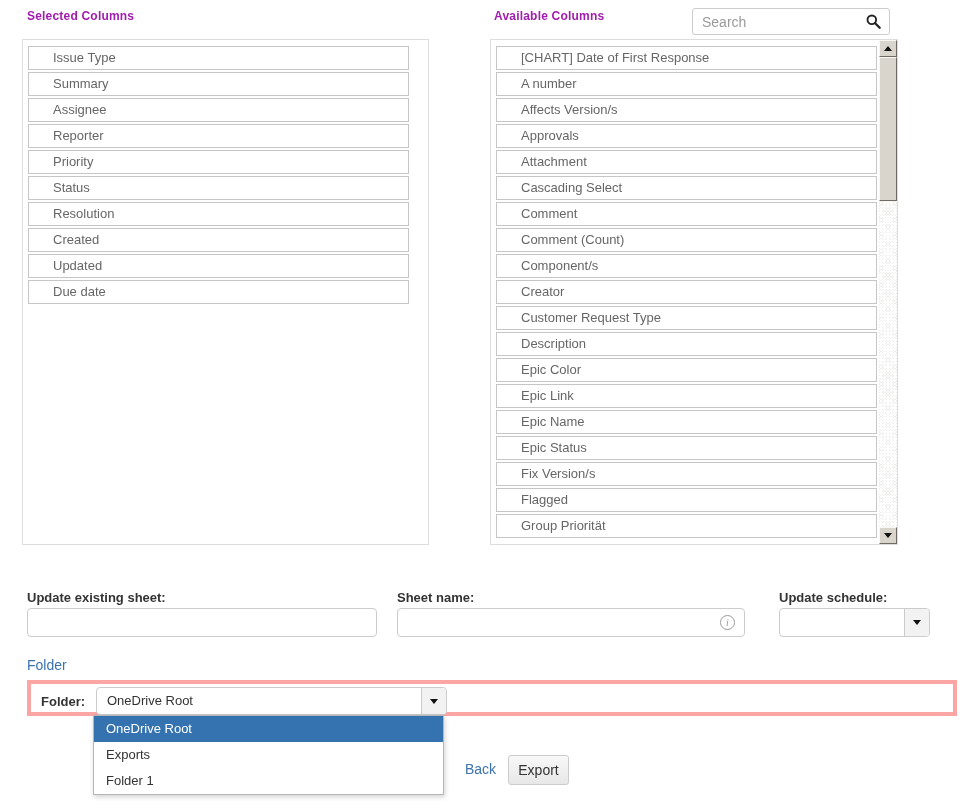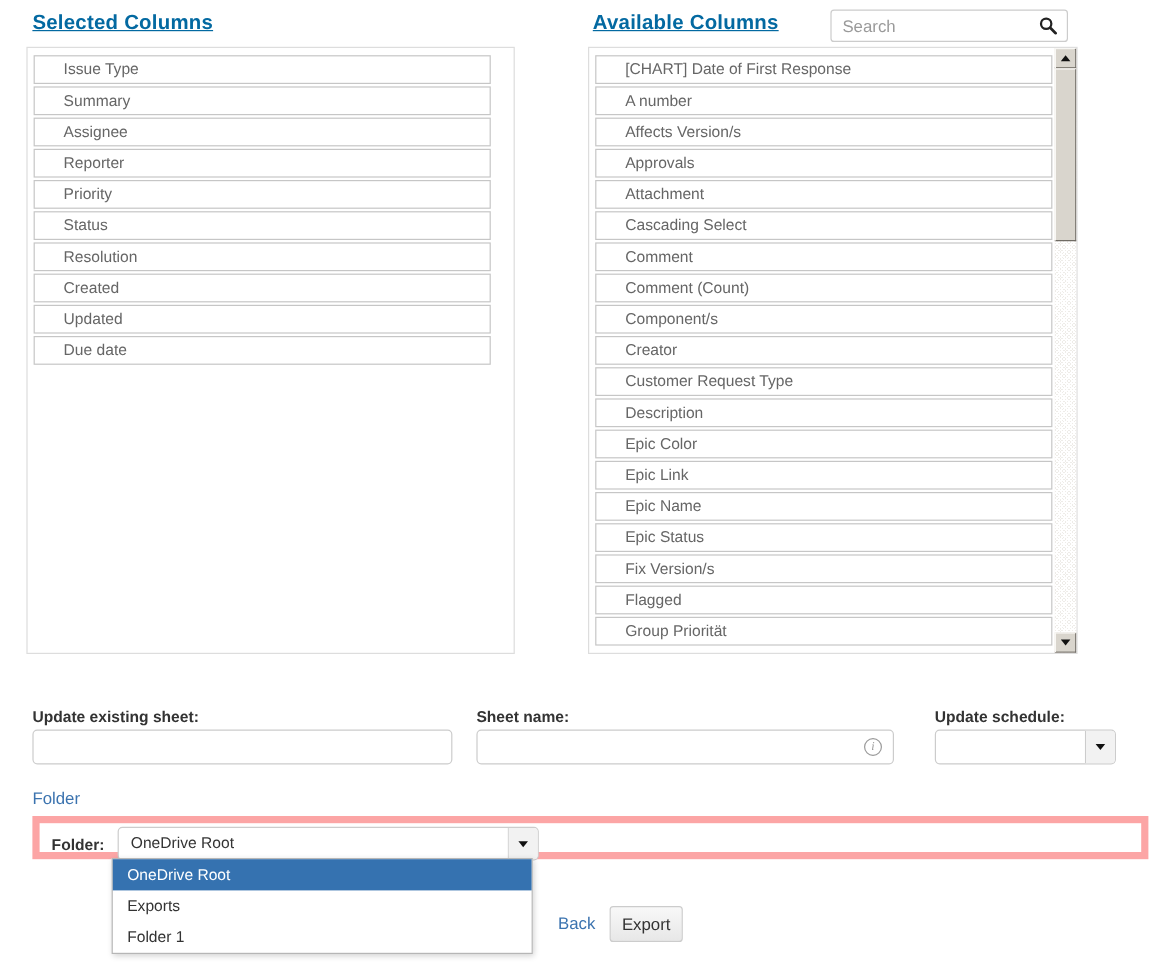--- a/index.html
+++ b/index.html
@@ -1,20 +1,20 @@
 <!DOCTYPE html>
 <html><head>
 <meta charset="utf-8">
 <style>
   html,body { margin:0; padding:0; background:#fff; }
   .page {
     position:relative; width:962px; height:808px; overflow:hidden;
     background:#fff; font-family:"Liberation Sans", sans-serif;
   }
-  .heading { position:absolute; margin:0; font-size:17px; font-weight:bold; color:#0369a1; letter-spacing:0.2px;text-decoration:underline; }
+  .heading { position:absolute; margin:0; font-size:12px; font-weight:bold; color:#a21caf; letter-spacing:0.2px; }
   #selected-heading  { left:27px;  top:9px; }
   #available-heading { left:494px; top:9px; }
 
   .list-panel {
     position:absolute; box-sizing:border-box; border:1px solid #ddd; background:#fff;
     overflow:hidden; padding:6px 0 0 5px;
   }
   #selected-panel  { left:22px;  top:39px; width:407px; height:506px; }
   #available-panel { left:490px; top:39px; width:408px; height:506px; }
 
@@ -74,21 +74,21 @@
   .select-value { display:block; line-height:27px; padding-left:9px; font-size:13px; color:#333;
     white-space:nowrap; overflow:hidden; }
   .caret-seg { position:absolute; top:0; right:0; bottom:0; width:24px;
     border-left:1px solid #ccc; background:#f2f2f2; border-radius:0 3px 3px 0;
     display:flex; align-items:center; justify-content:center; }
 
   
   .folder-link { position:absolute; left:27px; top:657px; font-size:14px;
     color:#3b73af; text-decoration:none; cursor:pointer; }
   .folder-panel { position:absolute; left:27px; top:680px; width:930px; height:36px;
-    box-sizing:border-box; border:6px solid #fca5a5; background:#fff; }
+    box-sizing:border-box; border:4px solid #fca5a5; background:#fff; }
   .folder-field-label { position:absolute; left:10px; top:10px; font-size:13px; font-weight:bold; color:#333; }
   #folder-select { left:65px; top:3px; width:351px; height:28px; }
   #folder-select .select-value { line-height:26px; padding-left:10px; }
 
   .folder-dropdown { position:absolute; left:93px; top:715px; width:351px;
     box-sizing:border-box; background:#fff; border:1px solid #b6b6b6;
     box-shadow:1px 2px 5px rgba(0,0,0,0.18); z-index:5; }
   .dropdown-option { height:26px; line-height:26px; padding-left:12px;
     font-size:13px; color:#333; cursor:pointer; white-space:nowrap; overflow:hidden; }
   .dropdown-option.selected { background:#3572b0; color:#fff; }

